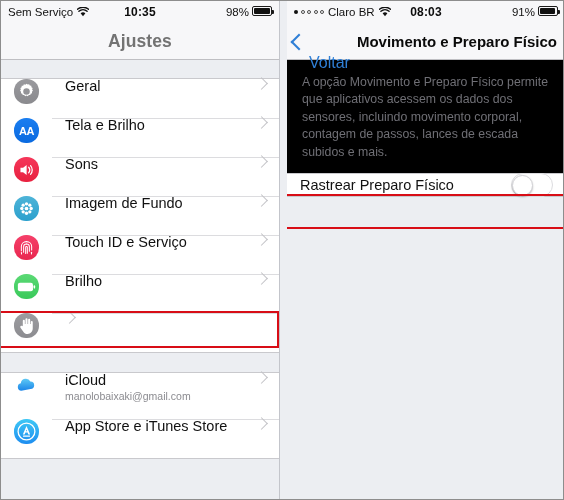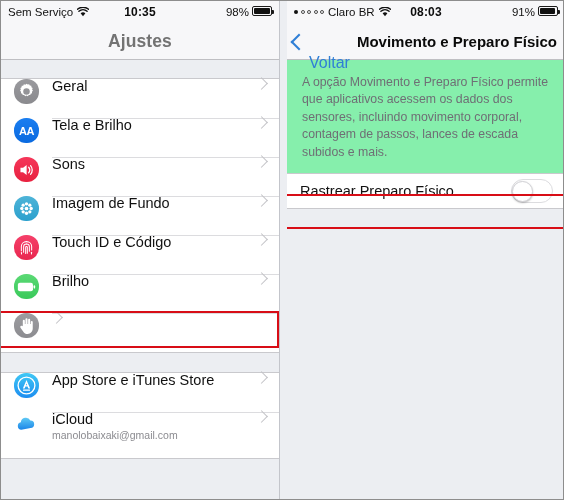--- a/index.html
+++ b/index.html
@@ -106,21 +106,21 @@
     box-sizing:border-box;
     background:#fff;
     position:relative;
   }
   .row + .row:before{
     content:"";position:absolute;left:51px;right:0;top:0;height:1px;background:#dcdcdf;
   }
   .row.tall{height:46px;}
   .icon{
     width:25px;height:25px;border-radius:12px;
-    flex:0 0 auto;margin-right:13px;
+    flex:0 0 auto;margin-right:26px;
     display:flex;align-items:center;justify-content:center;
     position:relative;overflow:hidden;
   }
   .row-label{
     font-size:14.5px;color:#111;flex:1 1 auto;line-height:1.1;
   }
   .row-sub{
     font-size:10.5px;color:#8b8b90;margin-top:2px;
   }
   .chev{
@@ -139,25 +139,25 @@
   .ic-privacy{background:linear-gradient(#9d9da1,#8c8c90);}
   .ic-icloud{background:#ffffff;}
   .ic-appstore{background:linear-gradient(#3fc8f5,#1d8df0);}
   .icon svg{display:block;}
   .icon .aa{font-size:11px;font-weight:bold;color:#fff;letter-spacing:-.5px;}
 
   
   .desc{
     padding:14px 15px 12px 15px;
     font-size:12.3px;line-height:1.42;color:#6f6f75;
-    background:#86efac;
+    background:#000000;
   }
   .toggle-row{
     display:flex;align-items:center;
-    height:36px;padding:0 12px 0 13px;
+    height:24px;padding:0 12px 0 13px;
     background:#fff;box-sizing:border-box;
     border-top:1px solid #c9c9cd;border-bottom:1px solid #c9c9cd;
   }
   .toggle-label{font-size:14.5px;color:#111;flex:1 1 auto;}
   .switch{
     width:42px;height:24px;border-radius:12px;
     background:#ffffff;border:1.3px solid #dcdcdf;
     position:relative;flex:0 0 auto;
     box-sizing:border-box;
   }
@@ -269,21 +269,21 @@
                 <path d="M10 3.2c-3.6 0-6.3 2.6-6.3 6v5.3"></path>
                 <path d="M10 6.2c2 0 3.5 1.5 3.5 3.3v5.4"></path>
                 <path d="M10 6.2c-2 0-3.5 1.5-3.5 3.3v6.8"></path>
                 <path d="M10 9.1c.6 0 1 .4 1 1v7.3"></path>
                 <path d="M10 9.1c-.6 0-1 .4-1 1v7.6"></path>
                 <path d="M16.1 16.1v2.2"></path>
                 <path d="M3.9 16.6v1.7"></path>
               </g>
             </svg>
           </span>
-          <span class="row-label">Touch ID e Código</span>
+          <span class="row-label">Touch ID e Serviço</span>
           <span class="chev"></span>
         </div>
         <div class="row">
           <span class="icon ic-battery">
             <svg width="19" height="12" viewBox="0 0 22 13">
               <rect x="1" y="1.5" width="17.5" height="10" rx="2.4" fill="#fff"></rect>
               <rect x="19.2" y="4.6" width="1.8" height="3.8" rx=".9" fill="#fff"></rect>
             </svg>
           </span>
           <span class="row-label">Brilho</span>
@@ -295,46 +295,46 @@
               <path fill="#fff" d="M4.1 9.2V4.3a1.2 1.2 0 0 1 2.4 0v3.9h.7V2.6a1.2 1.2 0 0 1 2.4 0v5.6h.7V3.1a1.2 1.2 0 0 1 2.4 0v5.1h.7V5.9a1.15 1.15 0 0 1 2.3 0v7.3c0 4-2.6 6.6-5.9 6.6-2.4 0-4-1-5.1-2.7L1.4 12.5c-.5-.9-.1-1.8.7-2.2.7-.4 1.4-.2 1.8.4z"></path>
             </svg>
           </span>
           <span class="chev"></span>
         </div>
       </div>
 
     <div class="gap" style="height:19px"></div>
 
     <div class="group" id="left-group-2">
-        <div class="row">
-          <span class="icon ic-appstore">
-            <svg width="21" height="21" viewBox="0 0 24 24">
-              <circle cx="12" cy="12" r="9.6" fill="none" stroke="#fff" stroke-width="1.5"></circle>
-              <path fill="#fff" d="M12 5.6l4.2 9.9h-2.1l-.9-2.3H10.8l-.9 2.3H7.8zM11.3 11.6h1.5L12 9.6z"></path>
-              <path d="M8.6 17.3h6.8" stroke="#fff" stroke-width="1.4" stroke-linecap="round"></path>
-            </svg>
-          </span>
-          <span class="row-label">App Store e iTunes Store</span>
-          <span class="chev"></span>
-        </div>
         <div class="row tall">
           <span class="icon ic-icloud">
             <svg width="23" height="23" viewBox="0 0 24 24">
               <defs>
                 <linearGradient id="cl" x1="0" y1="0" x2="0" y2="1">
                   <stop offset="0" stop-color="#5ec9f5"></stop>
                   <stop offset="1" stop-color="#1a84e8"></stop>
                 </linearGradient>
               </defs>
               <path fill="url(#cl)" d="M6.6 17.6a4 4 0 0 1-.5-7.9 5.2 5.2 0 0 1 9.9-1.8 3.9 3.9 0 0 1 4 3.9 3.9 3.9 0 0 1-3.8 3.9z"></path>
             </svg>
           </span>
           <span class="row-label">iCloud<div class="row-sub">manolobaixaki@gmail.com</div></span>
           <span class="chev"></span>
         </div>
+        <div class="row">
+          <span class="icon ic-appstore">
+            <svg width="21" height="21" viewBox="0 0 24 24">
+              <circle cx="12" cy="12" r="9.6" fill="none" stroke="#fff" stroke-width="1.5"></circle>
+              <path fill="#fff" d="M12 5.6l4.2 9.9h-2.1l-.9-2.3H10.8l-.9 2.3H7.8zM11.3 11.6h1.5L12 9.6z"></path>
+              <path d="M8.6 17.3h6.8" stroke="#fff" stroke-width="1.4" stroke-linecap="round"></path>
+            </svg>
+          </span>
+          <span class="row-label">App Store e iTunes Store</span>
+          <span class="chev"></span>
+        </div>
       </div>
 
     <div class="hl" id="hl-privacy"></div>
   </div>
 
   <div class="panel" id="panel-right">
 
     <div class="statusbar">
       <div class="sb-left">
         <span class="dots" id="signal-dots">

